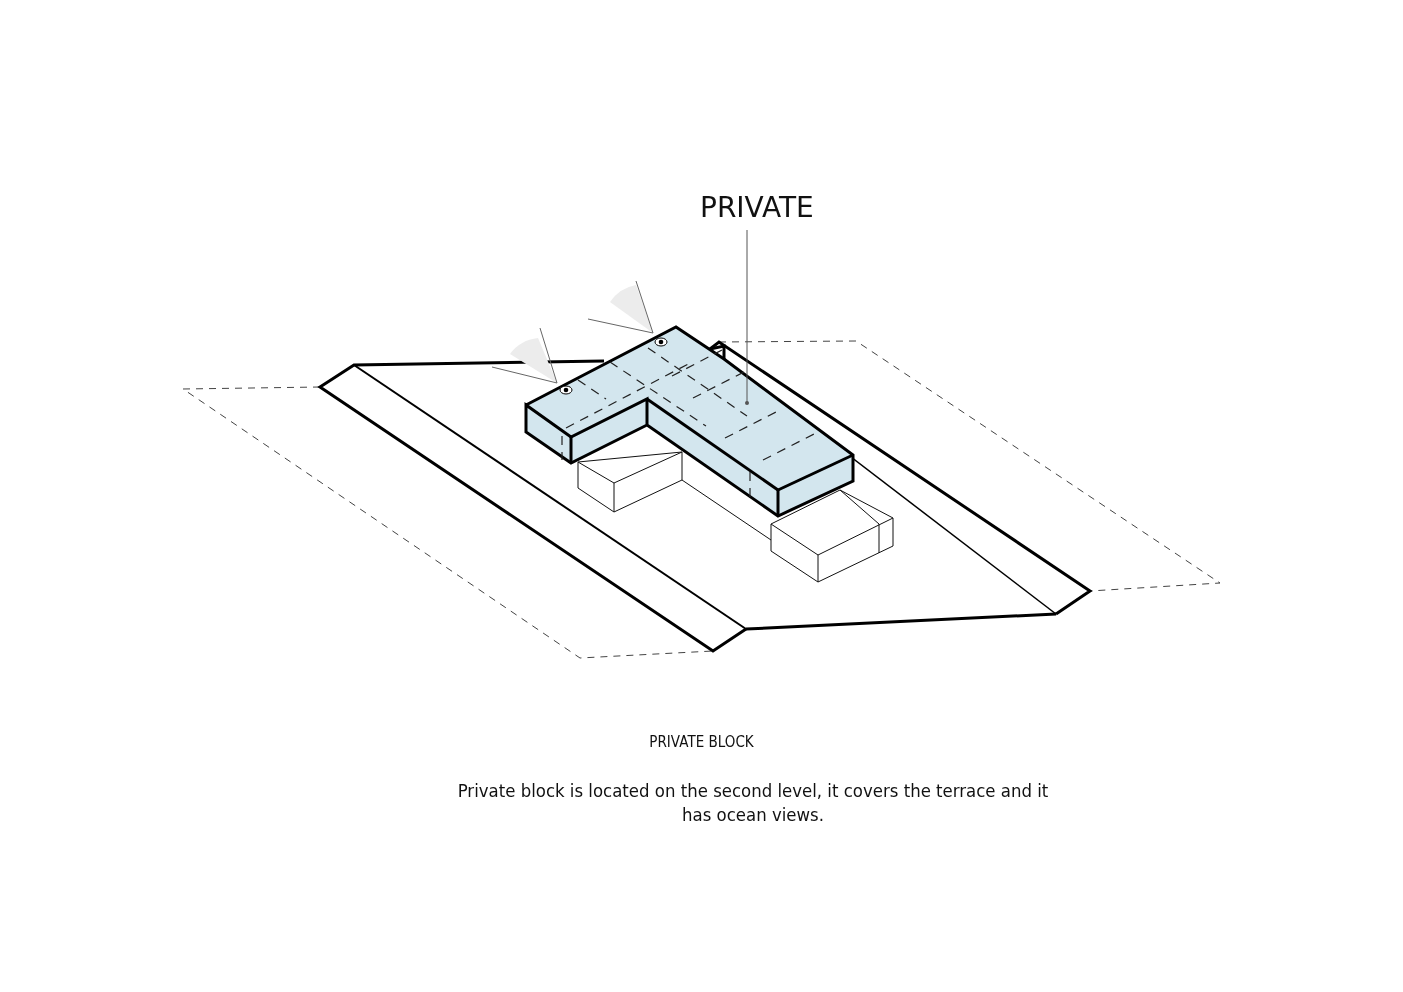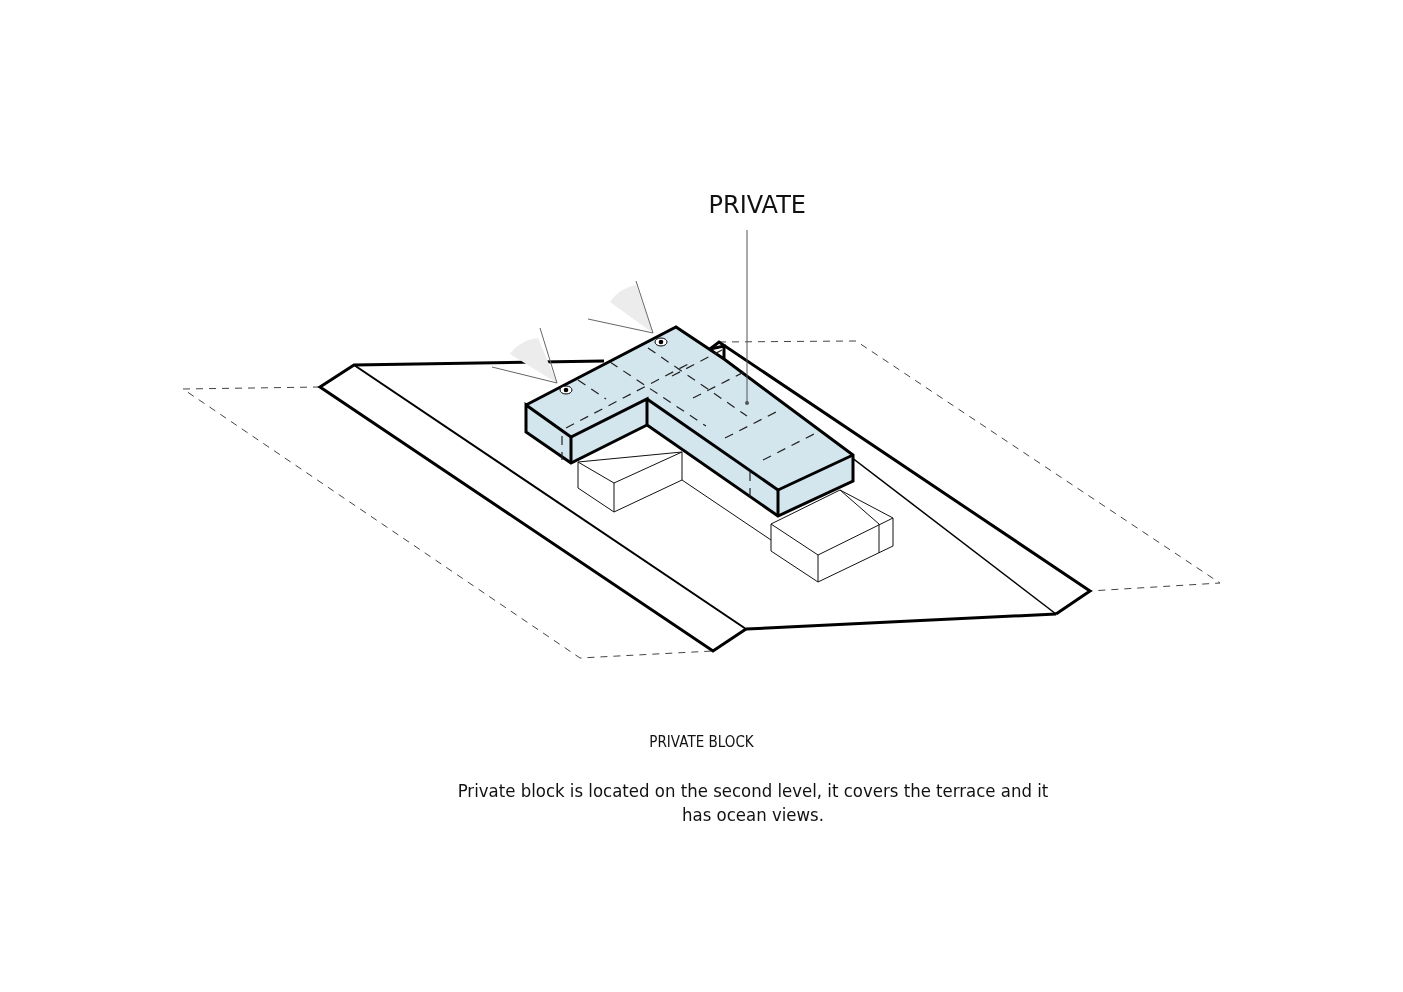--- a/index.html
+++ b/index.html
@@ -1,18 +1,18 @@
 <!DOCTYPE html>
 <html><head>
   <meta charset="utf-8">
   <style>
     html, body { margin: 0; padding: 0; background: #ffffff; }
     body { width: 1403px; height: 992px; position: relative; overflow: hidden; font-family: "DejaVu Sans", sans-serif; }
     #diagram { position: absolute; left: 0; top: 0; width: 1403px; height: 992px; }
-    .label-private { position: absolute; left: 700px; top: 191px; width: 106px; text-align: right; font-family: "DejaVu Sans", sans-serif; font-size: 24px; color: #111; letter-spacing: 0px; }
+    .label-private { position: absolute; left: 700px; top: 191px; width: 106px; text-align: right; font-family: "DejaVu Sans", sans-serif; font-size: 28px; color: #111; letter-spacing: 0px; }
     .caption-title { position: absolute; left: 0; width: 1403px; top: 733px; text-align: center; font-family: "DejaVu Sans", sans-serif; font-size: 15px; color: #111; transform: scaleX(0.9); }
     .caption-body { position: absolute; left: 420px; width: 666px; top: 779px; text-align: center; font-family: "DejaVu Sans", sans-serif; font-size: 18px; line-height: 24px; color: #111; transform: scaleX(0.92); }
   </style>
 </head>
 <body>
 
 <svg id="diagram" viewBox="0 0 1403 992" xmlns="http://www.w3.org/2000/svg">
 
   <g fill="none" stroke="#444" stroke-width="1" stroke-dasharray="7,6">
     <polyline points="320,387 183,389 580,658 713,651"></polyline>

